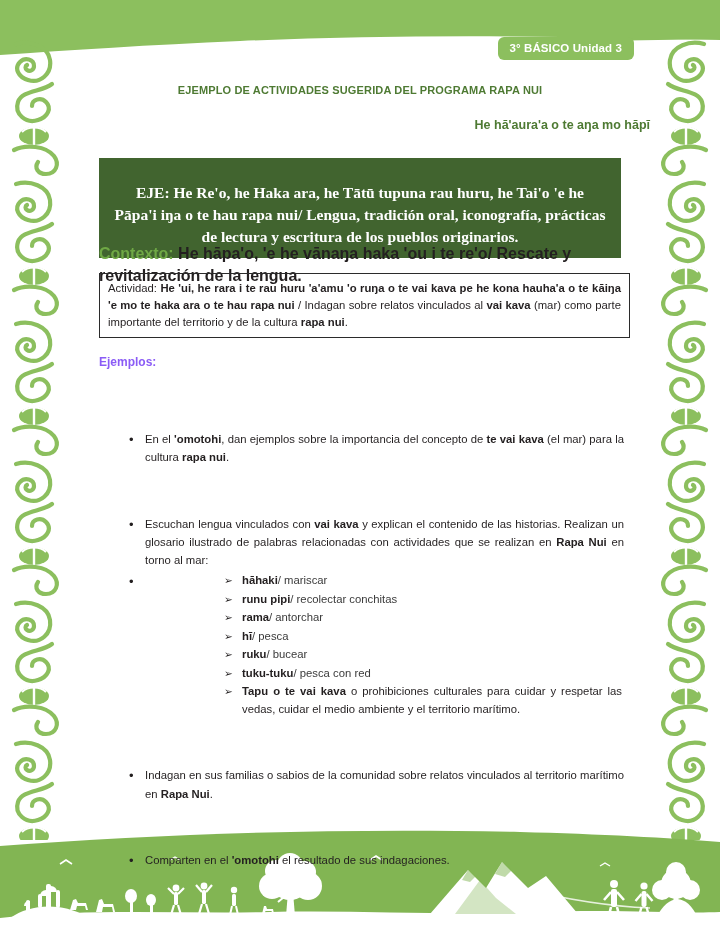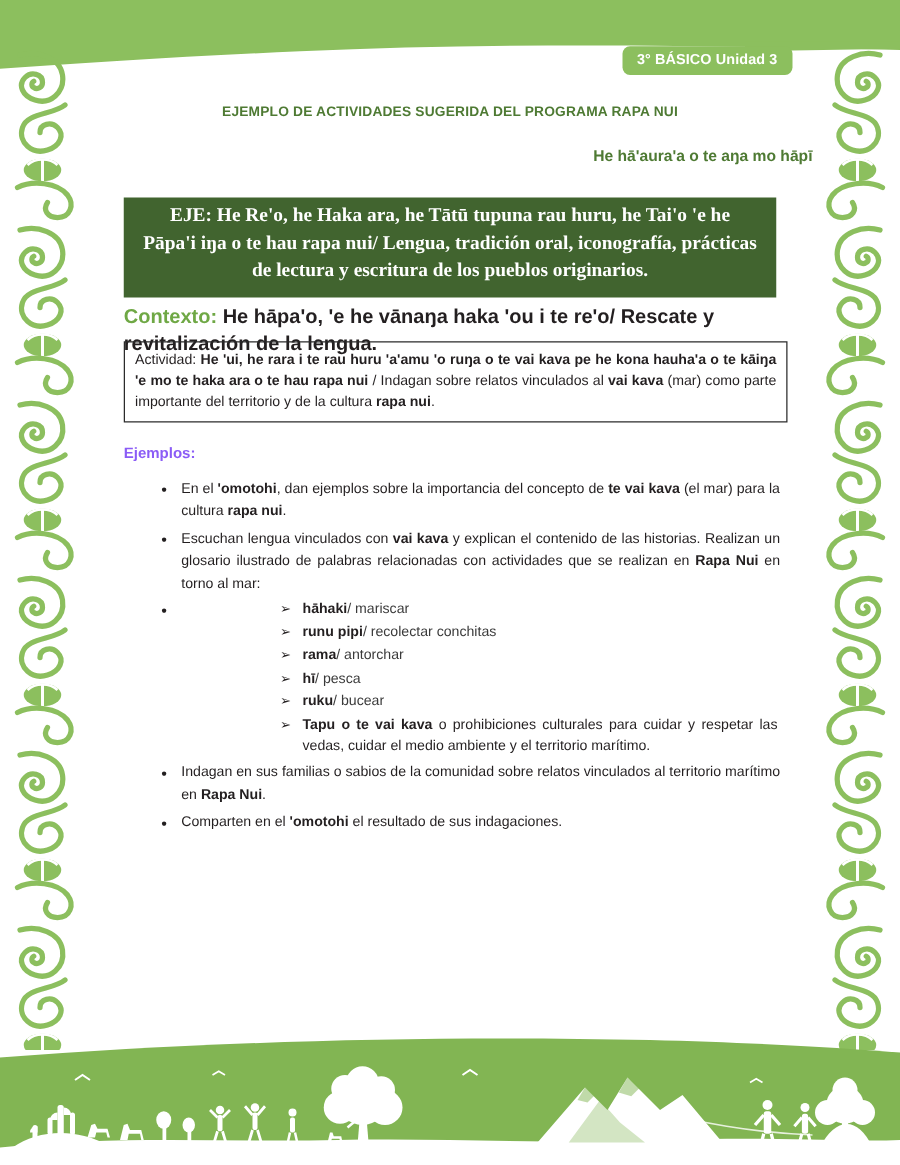--- a/index.html
+++ b/index.html
@@ -86,21 +86,21 @@
     position: absolute;
     top: 158px; left: 99px;
     width: 522px;
     background: #41642F;
     color: #ffffff;
     text-align: center;
     font-family: "Liberation Serif", serif;
     font-weight: bold;
     font-size: 15.5px;
     line-height: 1.42;
-    padding: 4px 14px 10px 14px;
+    padding: 24px 14px 10px 14px;
   }
 
   .contexto {
     position: absolute;
     top: 243px; left: 99px;
     width: 525px;
     font-size: 16px;
     color: #231f20;
     line-height: 1.35;
     font-weight: bold;
@@ -140,20 +140,21 @@
     list-style: none;
   }
   ul.lvl1 > li {
     position: relative;
     font-size: 11.3px;
     color: #231f20;
     line-height: 1.62;
     text-align: justify;
     margin-bottom: 3px;
     padding-left: 16px;
+    margin-top: 48px;
   }
   ul.lvl1 > li::before {
     content: "\2022";
     position: absolute;
     left: 0; top: -1px;
     font-size: 13px;
     color: #231f20;
   }
   ul.lvl1 > li.no-just { text-align: left; }
 
@@ -250,20 +251,21 @@
     <ul class="lvl1">
       <li><span>En el </span><b>'omotohi</b><span>,  dan ejemplos sobre la importancia del concepto de </span><b>te vai kava</b><span> (el mar) para la cultura </span><b>rapa nui</b><span>.</span></li>
       <li><span>Escuchan lengua vinculados con </span><b>vai kava</b><span> y explican el contenido de las historias. Realizan un glosario ilustrado de palabras relacionadas con actividades que se realizan en </span><b>Rapa Nui</b><span> en torno al mar:</span></li>
       <li class="no-just" style="padding-left:0;list-style:none;margin:0;">
         <ul class="lvl2">
           <li><b>hāhaki</b><span class="gloss-def">/ mariscar</span></li>
           <li><b>runu pipi</b><span class="gloss-def">/ recolectar conchitas</span></li>
           <li><b>rama</b><span class="gloss-def">/ antorchar</span></li>
           <li><b>hī</b><span class="gloss-def">/ pesca</span></li>
           <li><b>ruku</b><span class="gloss-def">/ bucear</span></li>
+          <li><b>tuku-tuku</b><span class="gloss-def">/ pesca con red</span></li>
           <li class="wrap">
             <b>Tapu o te vai kava</b><span> o prohibiciones culturales para cuidar y respetar las vedas, cuidar el medio ambiente y el territorio marítimo.</span>
           </li>
         </ul>
       </li>
       <li><span>Indagan en sus familias o sabios de la comunidad sobre relatos vinculados al territorio marítimo en </span><b>Rapa Nui</b><span>.</span></li>
       <li class="no-just"><span>Comparten en el </span><b>'omotohi</b><span> el resultado de sus indagaciones.</span></li>
     </ul>
   </div>
 </div>

